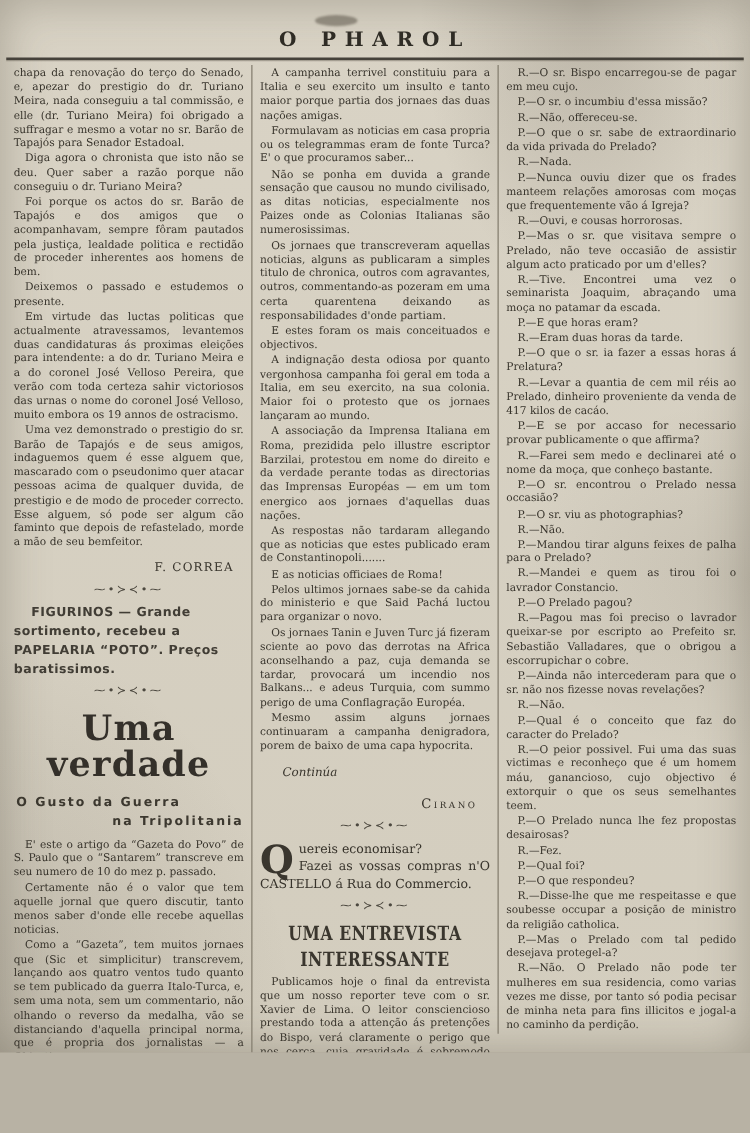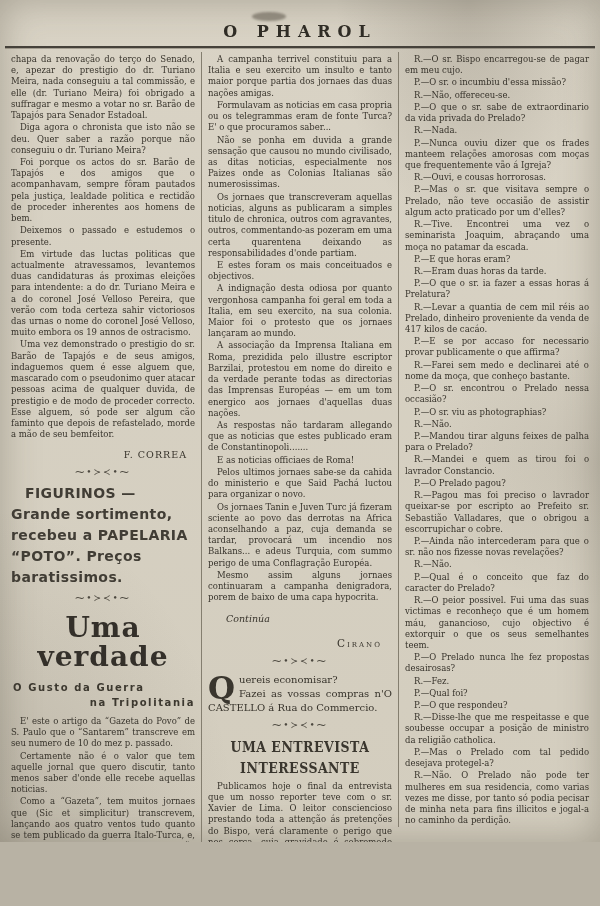--- a/index.html
+++ b/index.html
@@ -19,21 +19,21 @@
   .masthead-rule { border-top:2px solid #45413a; margin:5px 5px 0 5px; box-shadow:0 1px 0 rgba(70,64,52,0.35); }
   .columns { display:flex; align-items:flex-start; padding:4px 5px 0 5px; height:836px; }
   .column { flex:1 1 0; min-width:0; padding:2px 6px 0 6px; overflow:hidden; font-size:8.5px; line-height:1.32; text-align:justify; }
   .column + .column { border-left:1px solid #847e6f; }
   .blk { margin:0 0 1px 0; }
   .para, .qa { text-indent:9px; }
   .para-noindent { text-indent:0; }
   .byline { text-align:right; margin:9px 8px 4px 0; font-size:9.5px; letter-spacing:1px; }
   .byline-sc { text-align:right; margin:12px 10px 2px 0; font-variant:small-caps; letter-spacing:2px; font-size:10.5px; }
   .ornament { text-align:center; margin:5px 0 4px 0; font-size:9px; letter-spacing:2px; color:#4c483f; text-indent:0; }
-  .ad-figurino { font-family:"DejaVu Sans", sans-serif; font-weight:bold; font-size:14px; letter-spacing:0.4px; line-height:1.5; margin:3px 0; color:#413d35; text-align:left; text-indent:14px; }
+  .ad-figurino { font-family:"DejaVu Sans", sans-serif; font-weight:bold; font-size:10px; letter-spacing:0.4px; line-height:1.5; margin:3px 0; color:#413d35; text-align:left; text-indent:14px; }
   .headline-lg { font-size:28px; font-weight:bold; text-align:center; letter-spacing:1px; margin:8px 0 9px 0; color:#34302a; text-indent:0; line-height:1.05; }
   .subhead-left  { font-family:"DejaVu Sans", sans-serif; font-weight:bold; font-size:10px; letter-spacing:1.6px; text-align:left;  text-indent:2px; margin:2px 0; color:#3c382f; }
   .subhead-right { font-family:"DejaVu Sans", sans-serif; font-weight:bold; font-size:10px; letter-spacing:1.6px; text-align:right; text-indent:0; margin:2px 0 7px 0; color:#3c382f; }
   .continua { font-style:italic; text-indent:18px; margin:9px 0 2px 0; font-size:9.5px; }
   .ad-castello { margin:5px 0 4px 0; font-size:10px; line-height:1.4; text-indent:0; white-space:pre-line; }
   .ad-castello .dropcap { float:left; font-size:31px; line-height:26px; font-weight:bold; margin:2px 4px 0 0; color:#3a362e; }
   .headline-caps { font-weight:bold; text-align:center; font-size:12.5px; letter-spacing:0.5px; margin:9px 0 7px 0; text-indent:0; transform:scaleY(1.25); transform-origin:center; color:#3a362e; }
   .smudge { position:absolute; top:12px; left:252px; width:34px; height:9px; background:rgba(66,60,48,0.45); border-radius:50%; filter:blur(1px); }
 </style>
 </head>

